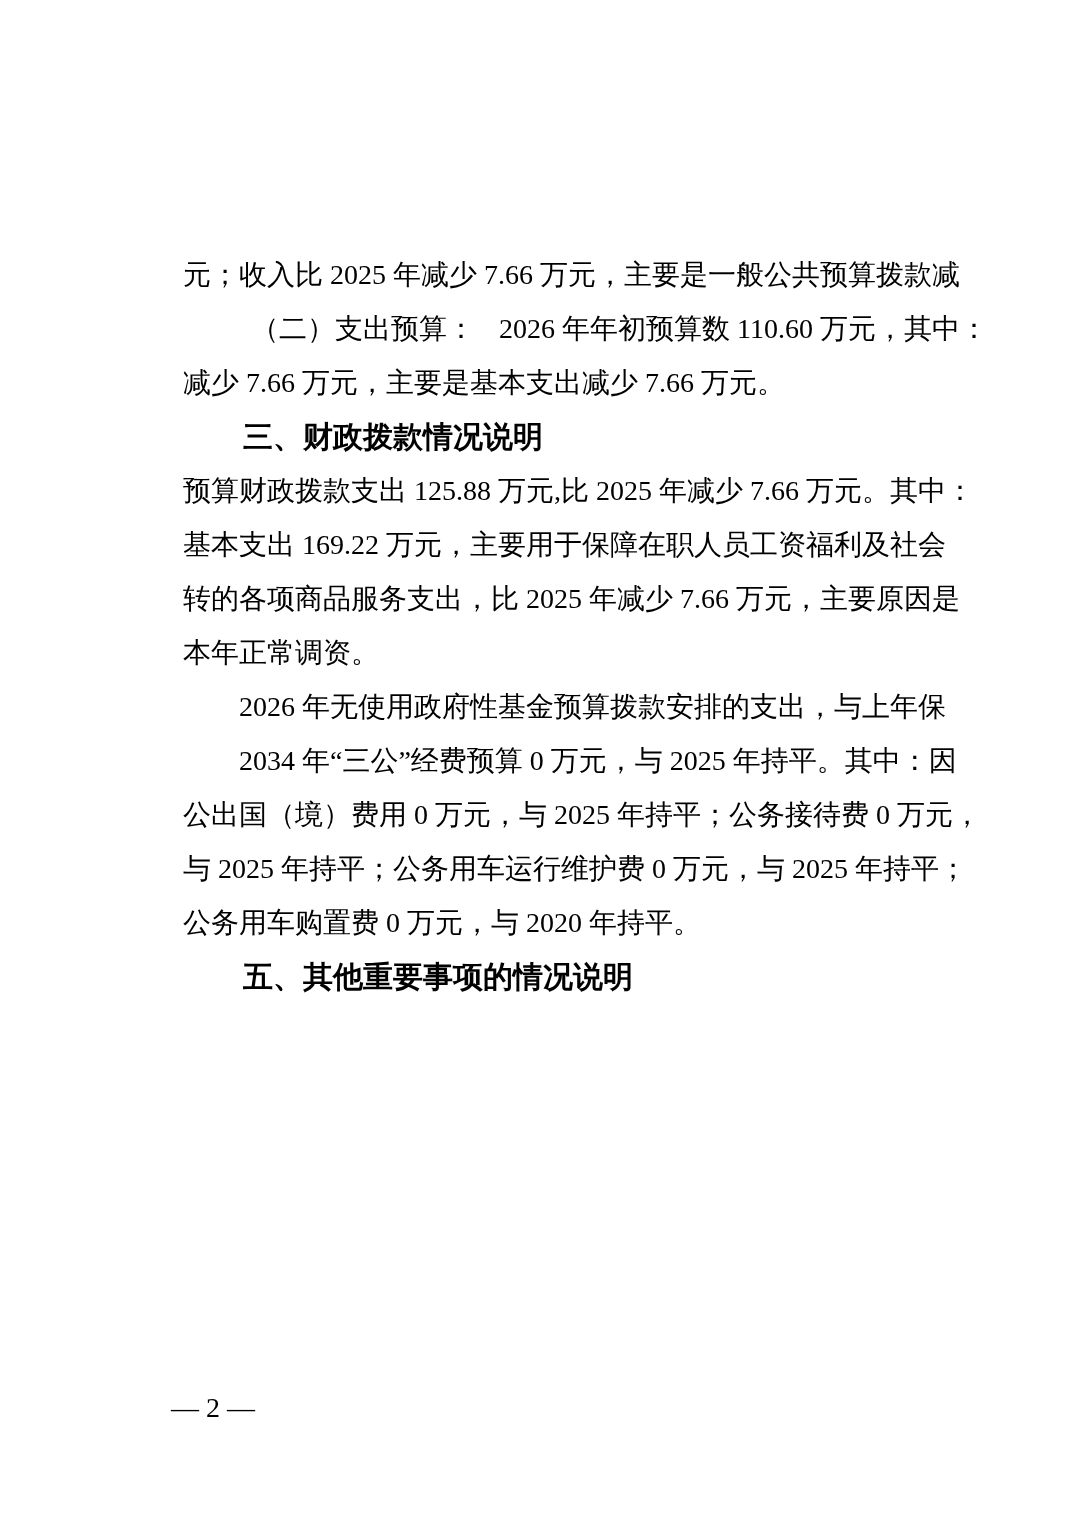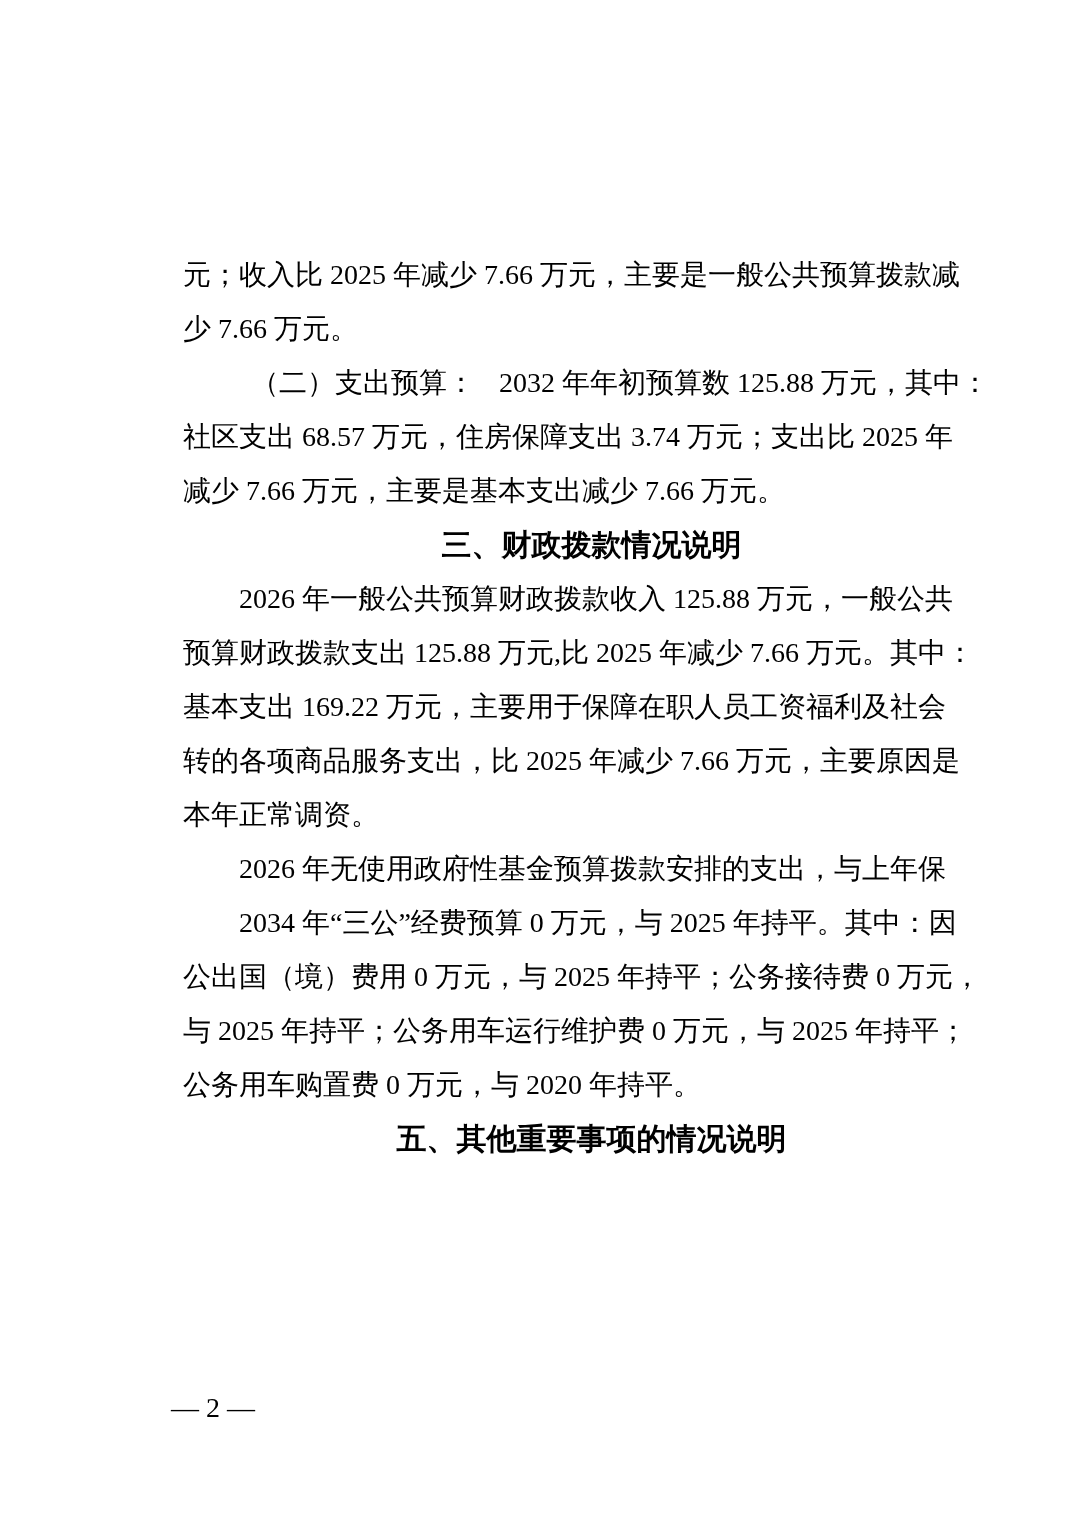--- a/index.html
+++ b/index.html
@@ -28,48 +28,44 @@
   }
   .line.j {
     text-align: justify;
     text-align-last: justify;
   }
   .line.indent { text-indent: 2em; }
   .line.heading {
     font-family: "Liberation Sans", sans-serif;
     font-weight: bold;
     font-size: 30px;
-    text-align: center;
   }
   .footer-page-number {
     position: absolute;
     left: 135px;
     top: 1356px;
     font-size: 28px;
     line-height: 32px;
     color: #000000;
   }
 </style>
 </head>
 <body>
 
 <div class="page">
   <div class="text-block">
 
     <div class="line j">元；收入比 2025 年减少 7.66 万元，主要是一般公共预算拨款减</div>
-    <div class="line">少 7.66 万元。</div>
 
-    <div class="line j indent"><span>（二）支出预算：</span><span>2032 年年初预算数 125.88 万元，其中：</span></div>
+    <div class="line j indent"><span>（二）支出预算：</span><span>2026 年年初预算数 110.60 万元，其中：</span></div>
 
-    <div class="line j">社区支出 68.57 万元，住房保障支出 3.74 万元；支出比 2025 年</div>
     <div class="line">减少 7.66 万元，主要是基本支出减少 7.66 万元。</div>
 
     <div class="line heading indent">三、财政拨款情况说明</div>
 
-    <div class="line j indent">2026 年一般公共预算财政拨款收入 125.88 万元，一般公共</div>
     <div class="line j">预算财政拨款支出 125.88 万元,比 2025 年减少 7.66 万元。其中：</div>
     <div class="line j">基本支出 169.22 万元，主要用于保障在职人员工资福利及社会</div>
     <div class="line j">转的各项商品服务支出，比 2025 年减少 7.66 万元，主要原因是</div>
     <div class="line">本年正常调资。</div>
 
     <div class="line j indent">2026 年无使用政府性基金预算拨款安排的支出，与上年保</div>
 
 
     <div class="line j indent">2034 年“三公”经费预算 0 万元，与 2025 年持平。其中：因</div>
     <div class="line j">公出国（境）费用 0 万元，与 2025 年持平；公务接待费 0 万元，</div>

